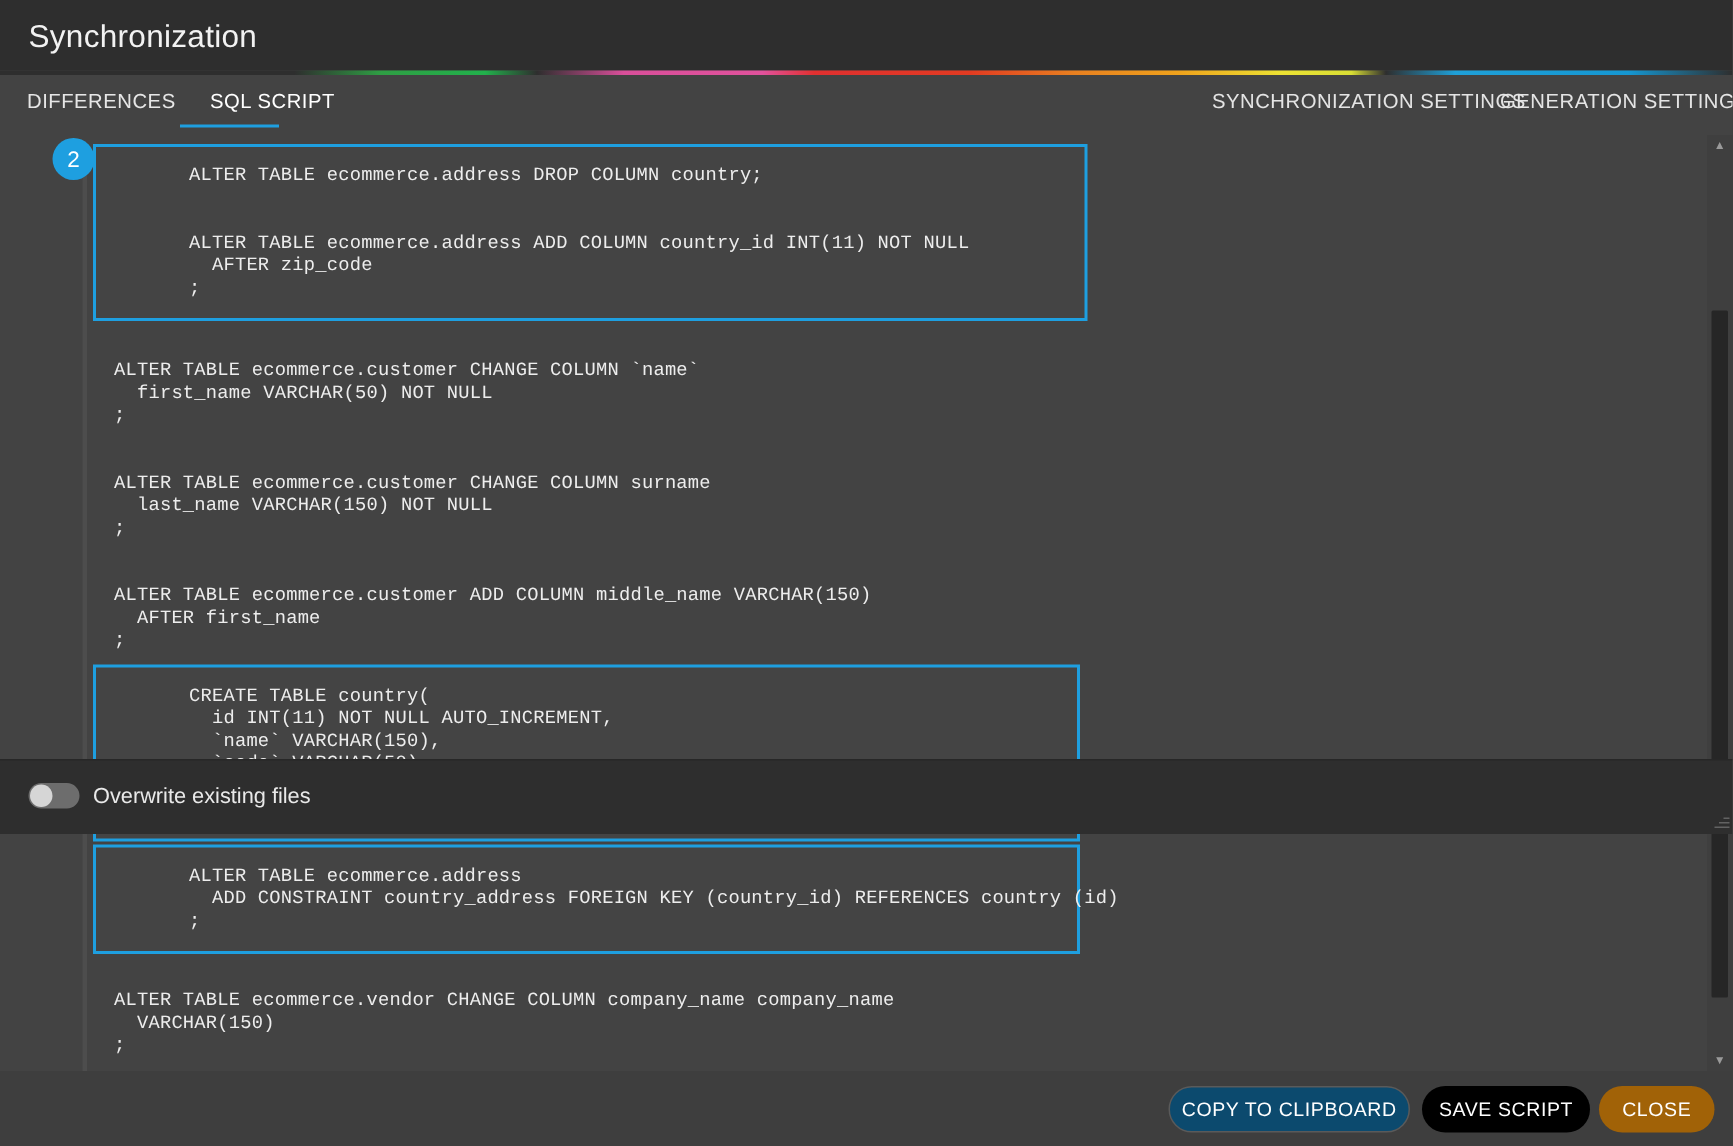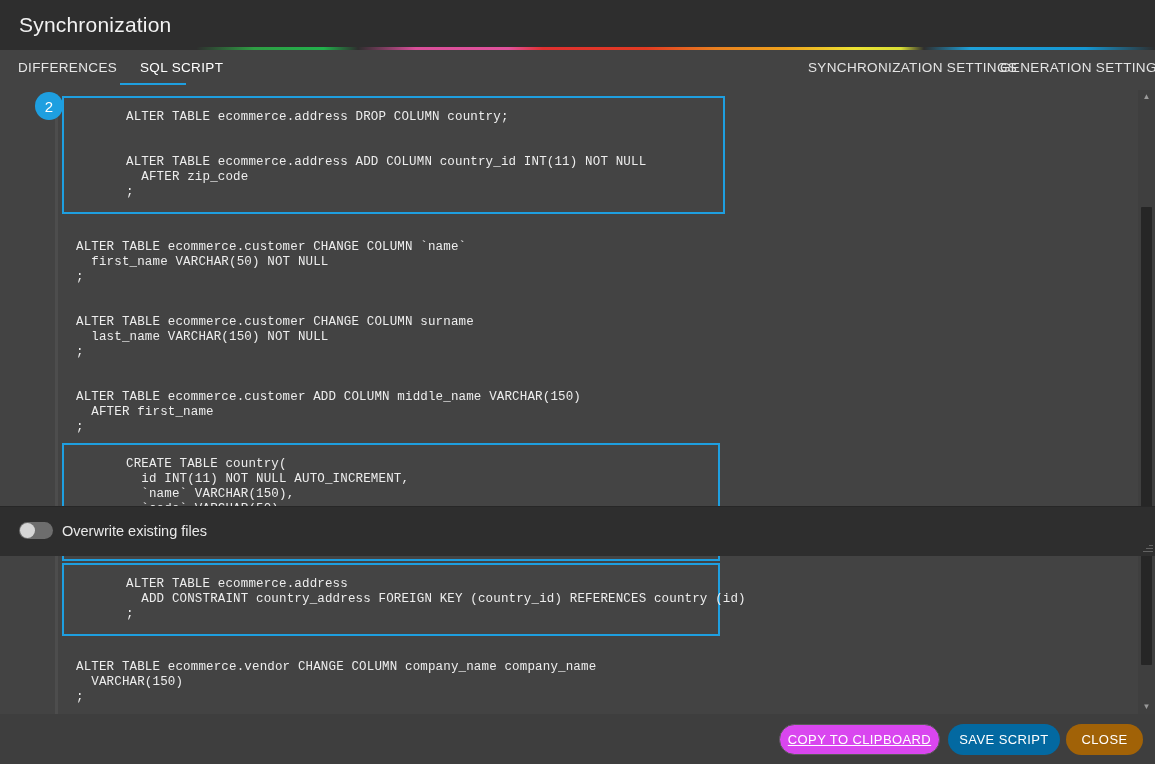--- a/index.html
+++ b/index.html
@@ -168,23 +168,23 @@
     position: absolute; top: 724px;
     height: 31px; border-radius: 16px;
     display: flex; align-items: center; justify-content: center;
     font-size: 13px; letter-spacing: 0.4px;
     color: #ffffff; cursor: pointer; white-space: nowrap;
     border: none;
     font-family: "Liberation Sans", sans-serif;
   }
   .btn-copy {
     left: 779px; width: 161px;
-    background: #d946ef; border: 1px solid #5a5a5a; text-decoration: underline;
-  }
-  .btn-save { left: 948px; width: 112px; background: #0369a1; }
+    background: #0c4a6e; border: 1px solid #5a5a5a;
+  }
+  .btn-save { left: 948px; width: 112px; background: #000000; }
   .btn-close { left: 1066px; width: 77px; background: #a16207; }
 
   .grip {
     position: absolute; right: 2px; bottom: 2px;
     width: 12px; height: 12px; opacity: 0.55;
   }
   .grip i {
     position: absolute; right: 0; background: #8d8d8d; height: 1px;
   }
   .grip i:nth-child(1) { bottom: 2px; width: 10px; }

